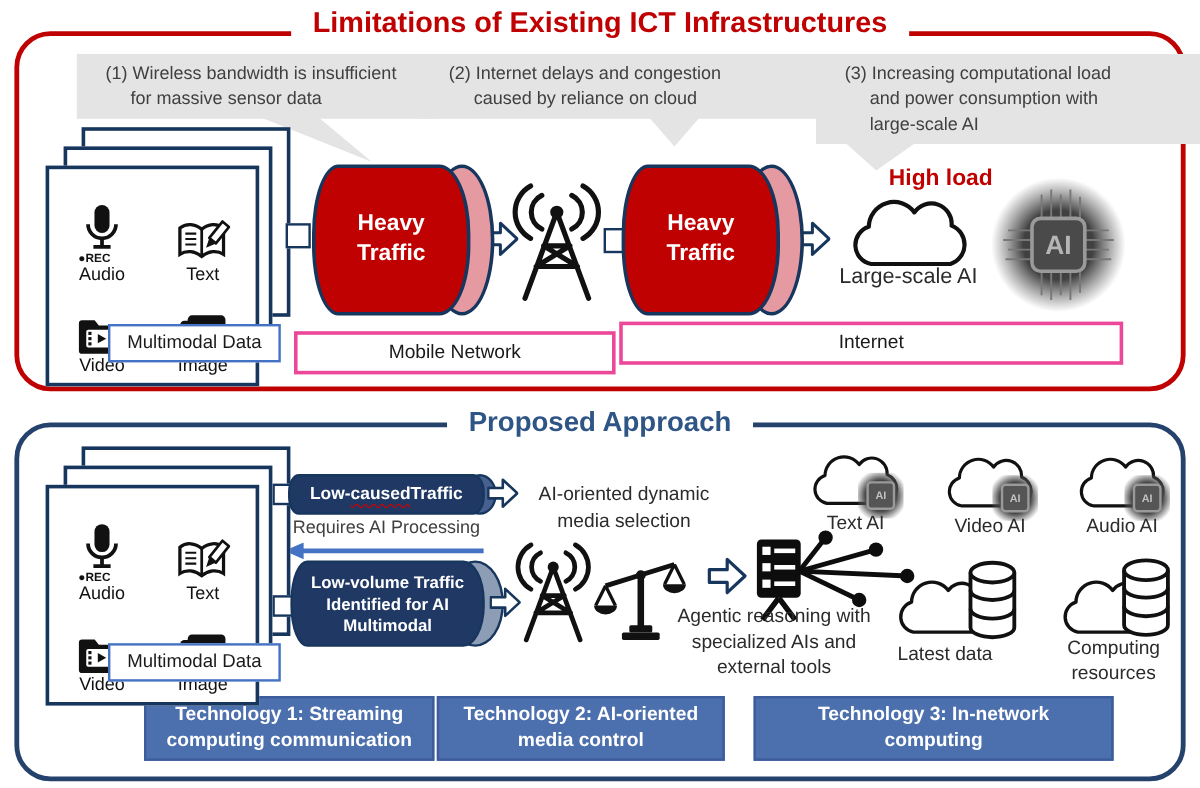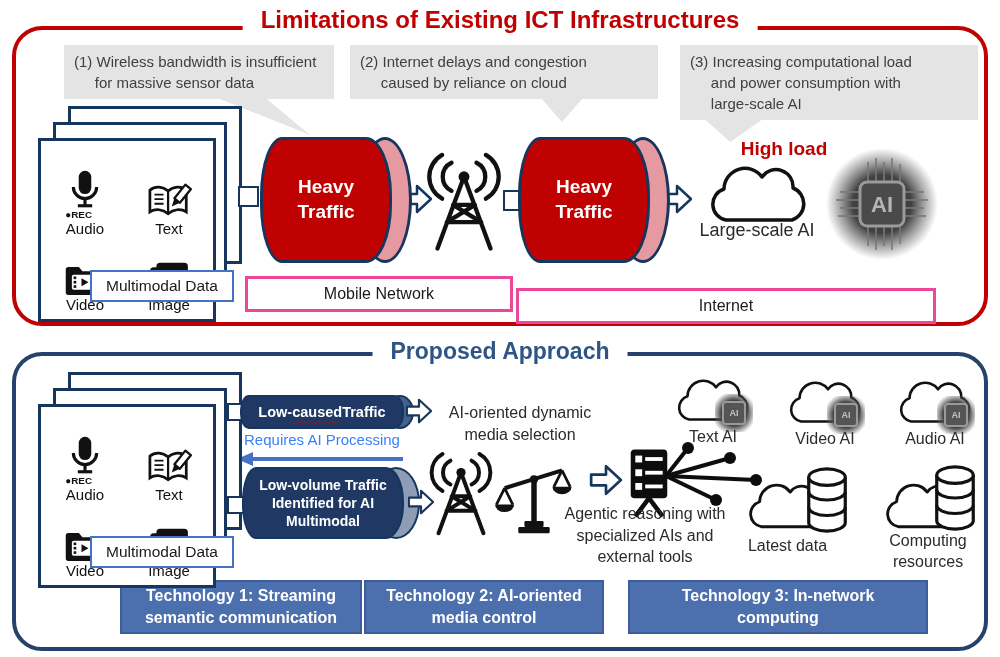--- a/index.html
+++ b/index.html
@@ -11,21 +11,21 @@
   .frame{position:absolute;border-radius:30px;background:transparent;}
   .frame.red{border:4px solid #C00101;}
   .frame.navy{border:4px solid #24426B;}
   .sec-title{position:absolute;left:50%;transform:translateX(-50%);background:#fff;
              padding:0 18px;font-weight:bold;white-space:nowrap;z-index:6;}
   .sec-title.red{color:#C00101;font-size:24px;}
   .sec-title.navy{color:#2E5586;font-size:23px;}
 
   
   .callout{position:absolute;background:#E4E4E4;color:#404040;font-size:15px;
-           line-height:1.4;padding:6px 10px;white-space:pre;z-index:2;}
+           line-height:1.4;padding:6px 24px;white-space:pre;z-index:2;}
   .tail{position:absolute;background:#E4E4E4;z-index:1;}
 
   
   .mm{position:absolute;width:210px;height:200px;}
   .mm .page{position:absolute;width:168px;height:152px;background:#fff;border:3px solid #17365D;}
   .mm .p3{left:38px;top:0;z-index:1;}
   .mm .p2{left:23px;top:16px;z-index:2;}
   .mm .p1{left:8px;top:32px;z-index:3;display:grid;grid-template-columns:1fr 1fr;
           grid-template-rows:1fr 1fr;padding:20px 2px 6px;}
   .mm .cell{display:flex;flex-direction:column;align-items:center;justify-content:flex-end;
@@ -219,21 +219,21 @@
           <line x1="78" y1="52" x2="102" y2="52"></line>
           <line x1="78" y1="60" x2="98" y2="60"></line>
           <line x1="78" y1="68" x2="100" y2="68"></line>
       </g>
       <rect x="34" y="34" width="44" height="44" rx="7" fill="#4a4a4a" stroke="#9a9a9a" stroke-width="3"></rect>
       <text x="56" y="64" text-anchor="middle" font-size="22" font-weight="bold" fill="#b5b5b5">AI</text>
     </svg>
   </span>
 
   <div class="net-box" style="left:245px;top:276px;width:262px;height:30px;">Mobile Network</div>
-  <div class="net-box" style="left:516px;top:288px;width:414px;height:30px;">Internet</div>
+  <div class="net-box" style="left:516px;top:268px;width:414px;height:30px;">Internet</div>
 
   <div class="frame navy" style="left:12px;top:352px;width:968px;height:291px;"></div>
   <div class="sec-title navy" style="top:338px;">Proposed Approach</div>
 
   <div class="mm" style="left:30px;top:372px;">
     <div class="page p3"></div>
     <div class="page p2"></div>
     <div class="page p1">
       <div class="cell">
         <span class="icon-slot">
@@ -295,21 +295,21 @@
   <div class="cyl nv" style="left:240px;top:395px;width:172px;height:32px;">
     <div class="cap" style="left:146px;top:0;width:24px;height:30px;background:#46618F;"></div>
     <div class="body" style="left:0;top:0;width:160px;height:30px;font-size:14.5px;border-radius:9px 10px 10px 9px / 15px 15px 15px 15px;"><span>Low-</span><span class="squiggle">caused</span><span> Traffic</span></div>
   </div>
   <span class="abs" style="left:406px;top:397px;z-index:3;">
     <svg width="26" height="28" viewBox="0 0 30 32">
         <polygon points="1,11 15,11 15,3 29,16 15,29 15,21 1,21" fill="#fff" stroke="#17365D" stroke-width="2.5" stroke-linejoin="round"></polygon>
       </svg>
   </span>
 
-  <div class="txt" style="left:233px;top:431px;width:178px;font-size:15px;color:#3b82f6;">Requires AI Processing</div>
+  <div class="txt" style="left:233px;top:431px;width:178px;font-size:15px;color:#404040;">Requires AI Processing</div>
   <span class="abs" style="left:237px;top:452px;">
     <svg width="170" height="14" viewBox="0 0 170 14">
         <line x1="166" y1="7" x2="14" y2="7" stroke="#4472C4" stroke-width="4"></line>
         <polygon points="16,0 0,7 16,14" fill="#4472C4"></polygon>
       </svg>
   </span>
 
   <div class="connector" style="left:227px;top:496px;width:14px;height:14px;"></div>
   <div class="cyl nv" style="left:242px;top:467px;width:176px;height:70px;">
     <div class="cap" style="left:130px;top:0;width:44px;height:68px;background:#8D9DB6;border-radius:50%;"></div>
@@ -447,19 +447,19 @@
     <svg width="42" height="68" viewBox="0 0 46 74">
         <path d="M3,12 V62 a20,9 0 0 0 40,0 V12" fill="#fff" stroke="#111" stroke-width="3.5"></path>
         <ellipse cx="23" cy="12" rx="20" ry="9" fill="#fff" stroke="#111" stroke-width="3.5"></ellipse>
         <path d="M3,28 a20,9 0 0 0 40,0 M3,45 a20,9 0 0 0 40,0" fill="none" stroke="#111" stroke-width="3.5"></path>
       </svg>
   </span>
   <div class="cloud-label" style="left:872px;top:531px;width:112px;line-height:1.3;">Computing
 resources</div>
 
   <div class="tech" style="left:120px;top:580px;width:238px;height:50px;">Technology 1: Streaming
-semantic communication</div>
+computing communication</div>
   <div class="tech" style="left:364px;top:580px;width:236px;height:50px;">Technology 2: AI-oriented
 media control</div>
   <div class="tech" style="left:628px;top:580px;width:296px;height:50px;">Technology 3: In-network
 computing</div>
 
 </div>
 
 </body></html>

